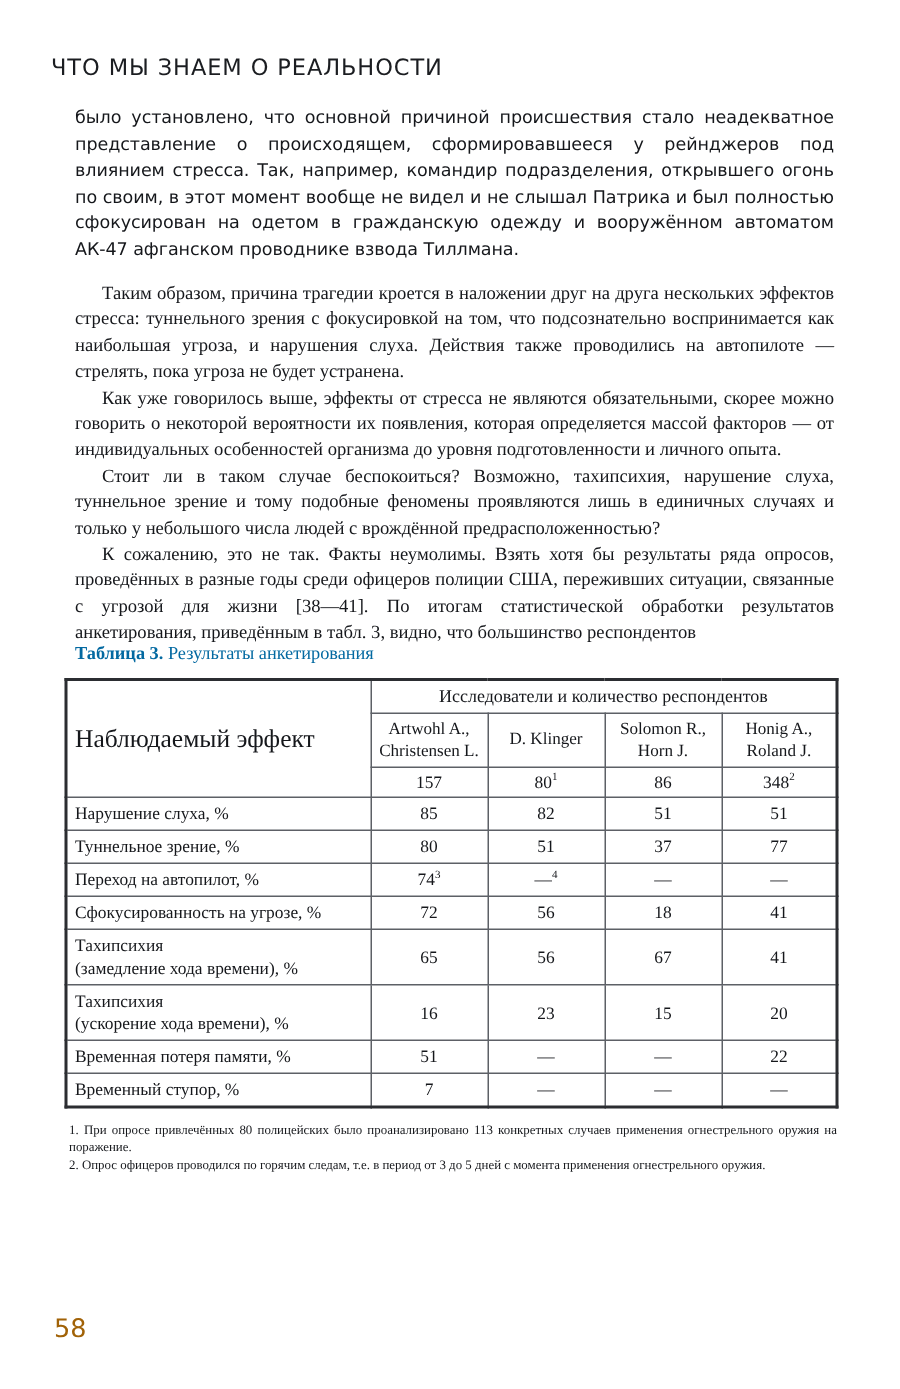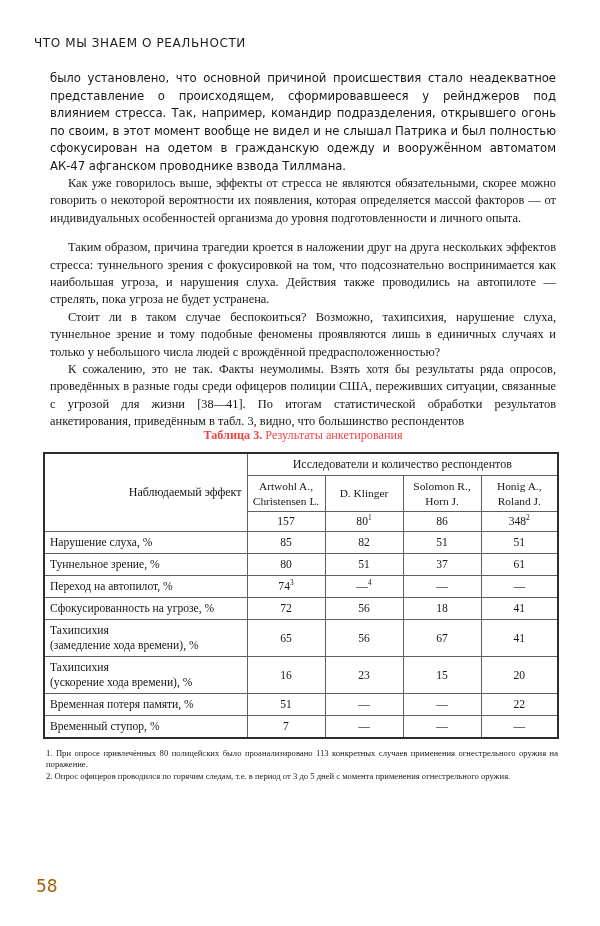--- a/index.html
+++ b/index.html
@@ -22,21 +22,21 @@
     box-sizing: border-box;
     padding: 0;
   }
 
   
   .running-head {
     position: absolute;
     left: 34px;
     top: 36px;
     font-family: "DejaVu Sans", "Liberation Sans", sans-serif;
-    font-size: 12px;
+    font-size: 15px;
     letter-spacing: 0.6px;
     color: #1b1d21;
     font-weight: 400;
     white-space: nowrap;
   }
 
   
   .textblock {
     position: absolute;
     left: 50px;
@@ -64,24 +64,23 @@
   p.gap-before {
     margin-top: 12px;
   }
 
   
   .table-caption {
     position: absolute;
     left: 50px;
     top: 427px;
     width: 506px;
-    text-align: center;
     font-size: 12.2px;
     line-height: 16px;
-    color: #ef4444;
+    color: #0369a1;
   }
   .table-caption .cap-strong {
     font-weight: bold;
   }
 
   
   .table-wrap {
     position: absolute;
     left: 43px;
     top: 452px;
@@ -112,23 +111,23 @@
   td.num, th.num {
     text-align: center;
   }
   th.group-head {
     text-align: center;
     font-weight: bold;
     font-size: 12px;
     padding: 4px 4px;
   }
   th.effect-head {
-    text-align: right;
+    text-align: left;
     font-weight: bold;
-    font-size: 12px;
+    font-size: 17px;
   }
   th.researcher {
     text-align: center;
     font-size: 11.4px;
     line-height: 14.5px;
     padding: 3px 2px;
   }
   td.count {
     text-align: center;
     font-size: 11.6px;
@@ -177,22 +176,22 @@
 </style>
 </head>
 <body>
 
 <div class="page">
 
   <div class="running-head">ЧТО МЫ ЗНАЕМ О РЕАЛЬНОСТИ</div>
 
   <div class="textblock">
     <p class="para sans">было установлено, что основной причиной происшествия стало неадекватное представление о происходящем, сформировавшееся у рейнджеров под влиянием стресса. Так, например, командир подразделения, открывшего огонь по своим, в этот момент вообще не видел и не слышал Патрика и был полностью сфокусирован на одетом в гражданскую одежду и вооружённом автоматом АК-47 афганском проводнике взвода Тиллмана.</p>
+    <p class="para indent gap-before">Таким образом, причина трагедии кроется в наложении друг на друга нескольких эффектов стресса: туннельного зрения с фокусировкой на том, что подсознательно воспринимается как наибольшая угроза, и нарушения слуха. Действия также проводились на автопилоте — стрелять, пока угроза не будет устранена.</p>
     <p class="para indent">Как уже говорилось выше, эффекты от стресса не являются обязательными, скорее можно говорить о некоторой вероятности их появления, которая определяется массой факторов — от индивидуальных особенностей организма до уровня подготовленности и личного опыта.</p>
-    <p class="para indent gap-before">Таким образом, причина трагедии кроется в наложении друг на друга нескольких эффектов стресса: туннельного зрения с фокусировкой на том, что подсознательно воспринимается как наибольшая угроза, и нарушения слуха. Действия также проводились на автопилоте — стрелять, пока угроза не будет устранена.</p>
     <p class="para indent">Стоит ли в таком случае беспокоиться? Возможно, тахипсихия, нарушение слуха, туннельное зрение и тому подобные феномены проявляются лишь в единичных случаях и только у небольшого числа людей с врождённой предрасположенностью?</p>
     <p class="para indent">К сожалению, это не так. Факты неумолимы. Взять хотя бы результаты ряда опросов, проведённых в разные годы среди офицеров полиции США, переживших ситуации, связанные с угрозой для жизни [38—41]. По итогам статистической обработки результатов анкетирования, приведённым в табл. 3, видно, что большинство респондентов</p>
   </div>
 
   <div class="table-caption">
     <span class="cap-strong">Таблица 3.</span><span> Результаты анкетирования</span>
   </div>
 
   <div class="table-wrap">
     <table class="survey">
@@ -252,21 +251,21 @@
           <td class="num"><span>51</span><sup></sup></td>
         </tr>
 
         <tr>
           <td class="effect">
             <div>Туннельное зрение, %</div>
           </td>
           <td class="num"><span>80</span><sup></sup></td>
           <td class="num"><span>51</span><sup></sup></td>
           <td class="num"><span>37</span><sup></sup></td>
-          <td class="num"><span>61</span><sup></sup></td>
+          <td class="num"><span>77</span><sup></sup></td>
         </tr>
 
         <tr>
           <td class="effect">
             <div>Переход на автопилот, %</div>
           </td>
           <td class="num"><span>74</span><sup>3</sup></td>
           <td class="num"><span>—</span><sup>4</sup></td>
           <td class="num"><span>—</span><sup></sup></td>
           <td class="num"><span>—</span><sup></sup></td>

